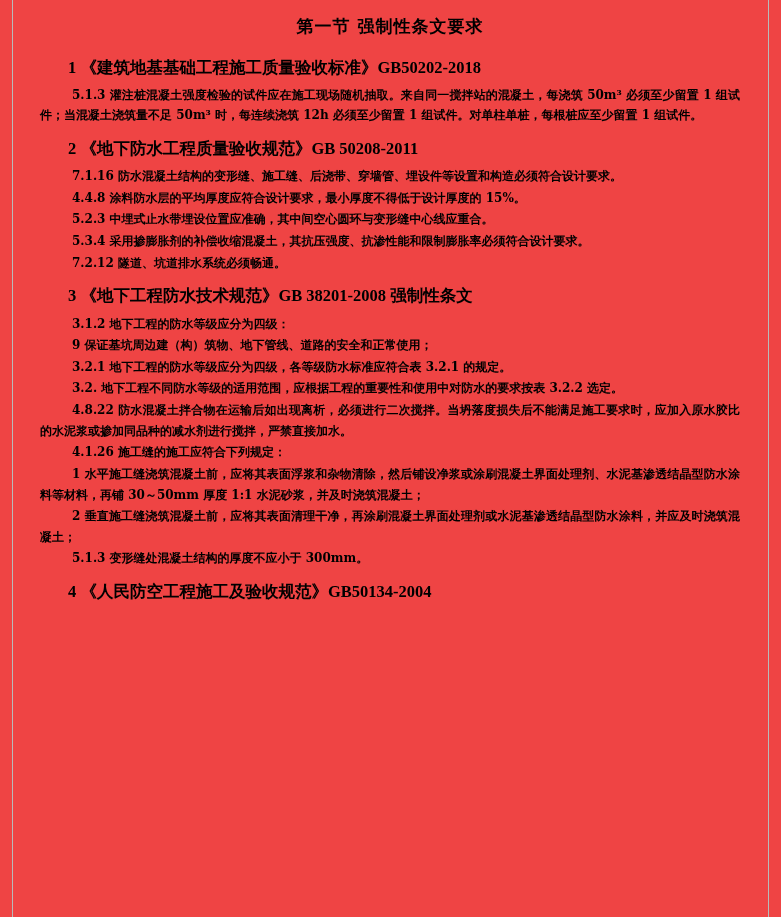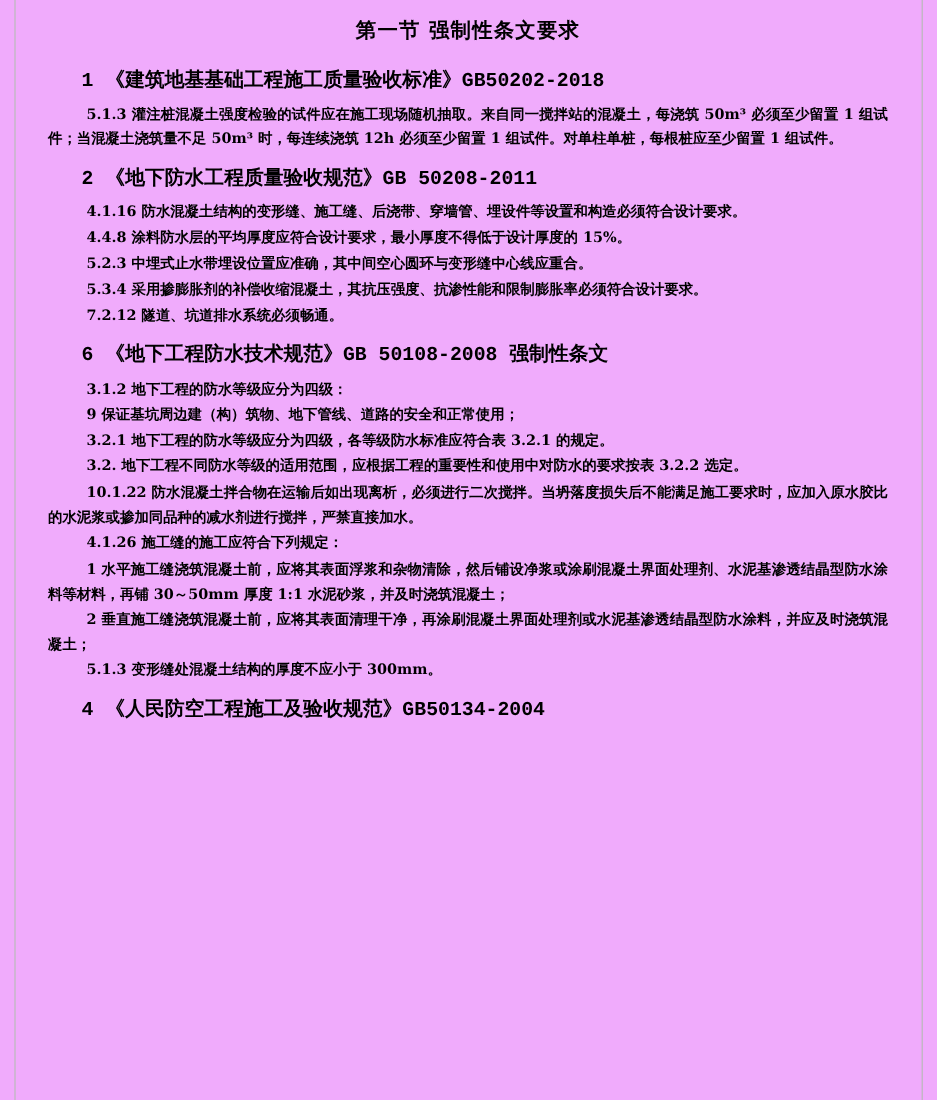--- a/index.html
+++ b/index.html
@@ -9,21 +9,21 @@
   }
   body {
     font-family: "DejaVu Sans", "Liberation Sans", sans-serif;
     color: #000000;
   }
   .page {
     position: relative;
     width: 781px;
     height: 917px;
     box-sizing: border-box;
-    background: #f0abfc;
+    background: #ef4444;
     overflow: hidden;
   }
   .page-border-left {
     position: absolute;
     left: 12px;
     top: 0;
     width: 1px;
     height: 917px;
     background: #b9b9b9;
   }
@@ -46,21 +46,21 @@
   .doc-title {
     text-align: center;
     font-family: "DejaVu Serif", "Liberation Serif", serif;
     font-weight: bold;
     font-size: 17px;
     letter-spacing: 1px;
     margin: 6px 0 14px 0;
     line-height: 1.5;
   }
   .section-heading {
-    font-family: Liberation Mono, monospace;
+    font-family: Liberation Serif, serif;
     font-weight: bold;
     font-size: 16.5px;
     line-height: 1.65;
     margin: 9px 0 4px 0;
     text-indent: 28px;
   }
   .para {
     font-family: "DejaVu Serif", "Liberation Serif", serif;
     font-size: 12px;
     line-height: 1.72;
@@ -88,32 +88,32 @@
   <div class="page-border-left"></div>
   <div class="page-border-right"></div>
 
   <div class="content">
     <div class="doc-title">第一节  强制性条文要求</div>
 
     <div class="section-heading">1  《建筑地基基础工程施工质量验收标准》GB50202-2018</div>
     <p class="para indent2">5.1.3  灌注桩混凝土强度检验的试件应在施工现场随机抽取。来自同一搅拌站的混凝土，每浇筑 50m³ 必须至少留置 1 组试件；当混凝土浇筑量不足 50m³ 时，每连续浇筑 12h 必须至少留置 1 组试件。对单柱单桩，每根桩应至少留置 1 组试件。</p>
 
     <div class="section-heading">2  《地下防水工程质量验收规范》GB  50208-2011</div>
-    <p class="para indent2">4.1.16  防水混凝土结构的变形缝、施工缝、后浇带、穿墙管、埋设件等设置和构造必须符合设计要求。</p>
+    <p class="para indent2">7.1.16  防水混凝土结构的变形缝、施工缝、后浇带、穿墙管、埋设件等设置和构造必须符合设计要求。</p>
     <p class="para indent2">4.4.8  涂料防水层的平均厚度应符合设计要求，最小厚度不得低于设计厚度的 15%。</p>
     <p class="para indent2">5.2.3  中埋式止水带埋设位置应准确，其中间空心圆环与变形缝中心线应重合。</p>
     <p class="para indent2">5.3.4  采用掺膨胀剂的补偿收缩混凝土，其抗压强度、抗渗性能和限制膨胀率必须符合设计要求。</p>
     <p class="para indent2">7.2.12  隧道、坑道排水系统必须畅通。</p>
 
-    <div class="section-heading">6  《地下工程防水技术规范》GB  50108-2008 强制性条文</div>
+    <div class="section-heading">3  《地下工程防水技术规范》GB  38201-2008 强制性条文</div>
     <p class="para indent2">3.1.2  地下工程的防水等级应分为四级：</p>
     <p class="para indent2">9  保证基坑周边建（构）筑物、地下管线、道路的安全和正常使用；</p>
     <p class="para indent2">3.2.1  地下工程的防水等级应分为四级，各等级防水标准应符合表 3.2.1 的规定。</p>
     <p class="para indent2">3.2.  地下工程不同防水等级的适用范围，应根据工程的重要性和使用中对防水的要求按表 3.2.2 选定。</p>
-    <p class="para indent2">10.1.22  防水混凝土拌合物在运输后如出现离析，必须进行二次搅拌。当坍落度损失后不能满足施工要求时，应加入原水胶比的水泥浆或掺加同品种的减水剂进行搅拌，严禁直接加水。</p>
+    <p class="para indent2">4.8.22  防水混凝土拌合物在运输后如出现离析，必须进行二次搅拌。当坍落度损失后不能满足施工要求时，应加入原水胶比的水泥浆或掺加同品种的减水剂进行搅拌，严禁直接加水。</p>
     <p class="para indent2">4.1.26  施工缝的施工应符合下列规定：</p>
     <p class="para indent2">1  水平施工缝浇筑混凝土前，应将其表面浮浆和杂物清除，然后铺设净浆或涂刷混凝土界面处理剂、水泥基渗透结晶型防水涂料等材料，再铺 30～50mm 厚度 1:1 水泥砂浆，并及时浇筑混凝土；</p>
     <p class="para indent2">2  垂直施工缝浇筑混凝土前，应将其表面清理干净，再涂刷混凝土界面处理剂或水泥基渗透结晶型防水涂料，并应及时浇筑混凝土；</p>
     <p class="para indent2">5.1.3  变形缝处混凝土结构的厚度不应小于 300mm。</p>
 
     <div class="section-heading">4  《人民防空工程施工及验收规范》GB50134-2004</div>
 
   </div>
 
   <div class="page-bottom-marker"></div>

